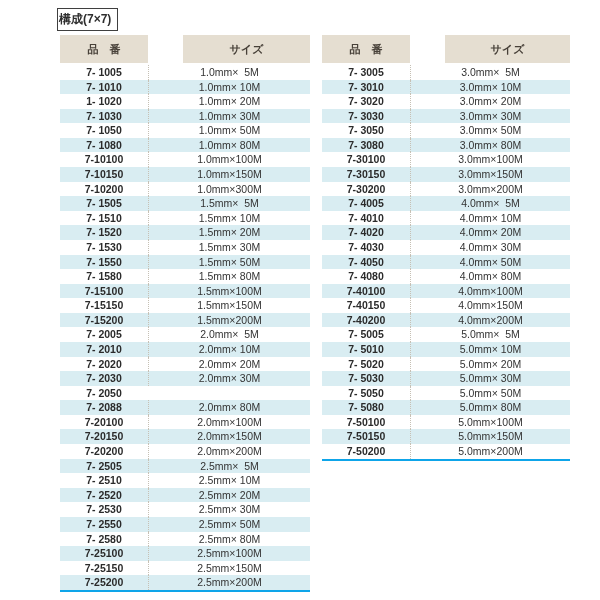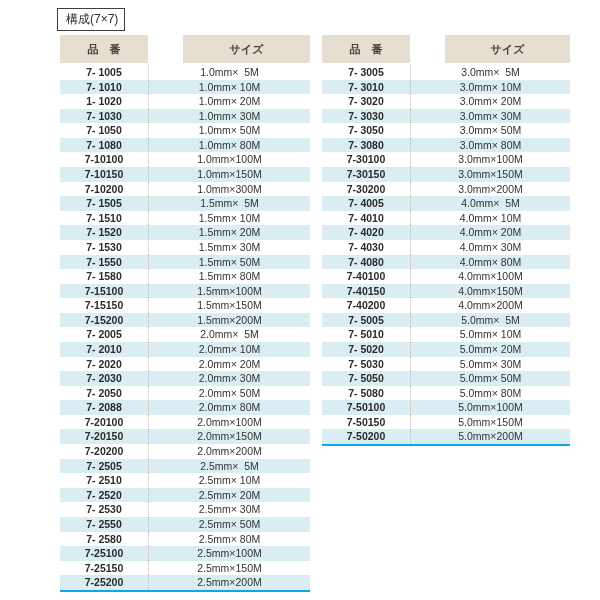--- a/index.html
+++ b/index.html
@@ -7,23 +7,23 @@
     width: 600px; height: 600px;
     background: #ffffff;
     font-family: "Liberation Sans", "DejaVu Sans", sans-serif;
     position: relative;
     overflow: hidden;
   }
   .title-box {
     position: absolute;
     left: 57px; top: 8px;
     border: 1px solid #3f3f3f;
-    padding: 2px 6px 2px 8px;
+    padding: 2px 6px 2px 1px;
     font-size: 12px;
-    font-weight: normal;
+    font-weight: bold;
     color: #2e2e2e;
     background: #ffffff;
     white-space: pre;
   }
   .size-table {
     position: absolute;
     top: 35px;
   }
   .table-left  { left: 60px;  width: 250px; }
   .table-right { left: 322px; width: 248px; }
@@ -160,21 +160,20 @@
       <div class="row">
         <div class="cell part">7- 2020</div>
         <div class="cell size">2.0mm× 20M</div>
       </div>
       <div class="row">
         <div class="cell part">7- 2030</div>
         <div class="cell size">2.0mm× 30M</div>
       </div>
       <div class="row">
         <div class="cell part">7- 2050</div>
-        <div class="cell size">2.0mm× 50M</div>
       </div>
       <div class="row">
         <div class="cell part">7- 2088</div>
         <div class="cell size">2.0mm× 80M</div>
       </div>
       <div class="row">
         <div class="cell part">7-20100</div>
         <div class="cell size">2.0mm×100M</div>
       </div>
       <div class="row">
@@ -276,20 +275,24 @@
       </div>
       <div class="row">
         <div class="cell part">7- 4020</div>
         <div class="cell size">4.0mm× 20M</div>
       </div>
       <div class="row">
         <div class="cell part">7- 4030</div>
         <div class="cell size">4.0mm× 30M</div>
       </div>
       <div class="row">
+        <div class="cell part">7- 4050</div>
+        <div class="cell size">4.0mm× 50M</div>
+      </div>
+      <div class="row">
         <div class="cell part">7- 4080</div>
         <div class="cell size">4.0mm× 80M</div>
       </div>
       <div class="row">
         <div class="cell part">7-40100</div>
         <div class="cell size">4.0mm×100M</div>
       </div>
       <div class="row">
         <div class="cell part">7-40150</div>
         <div class="cell size">4.0mm×150M</div>

